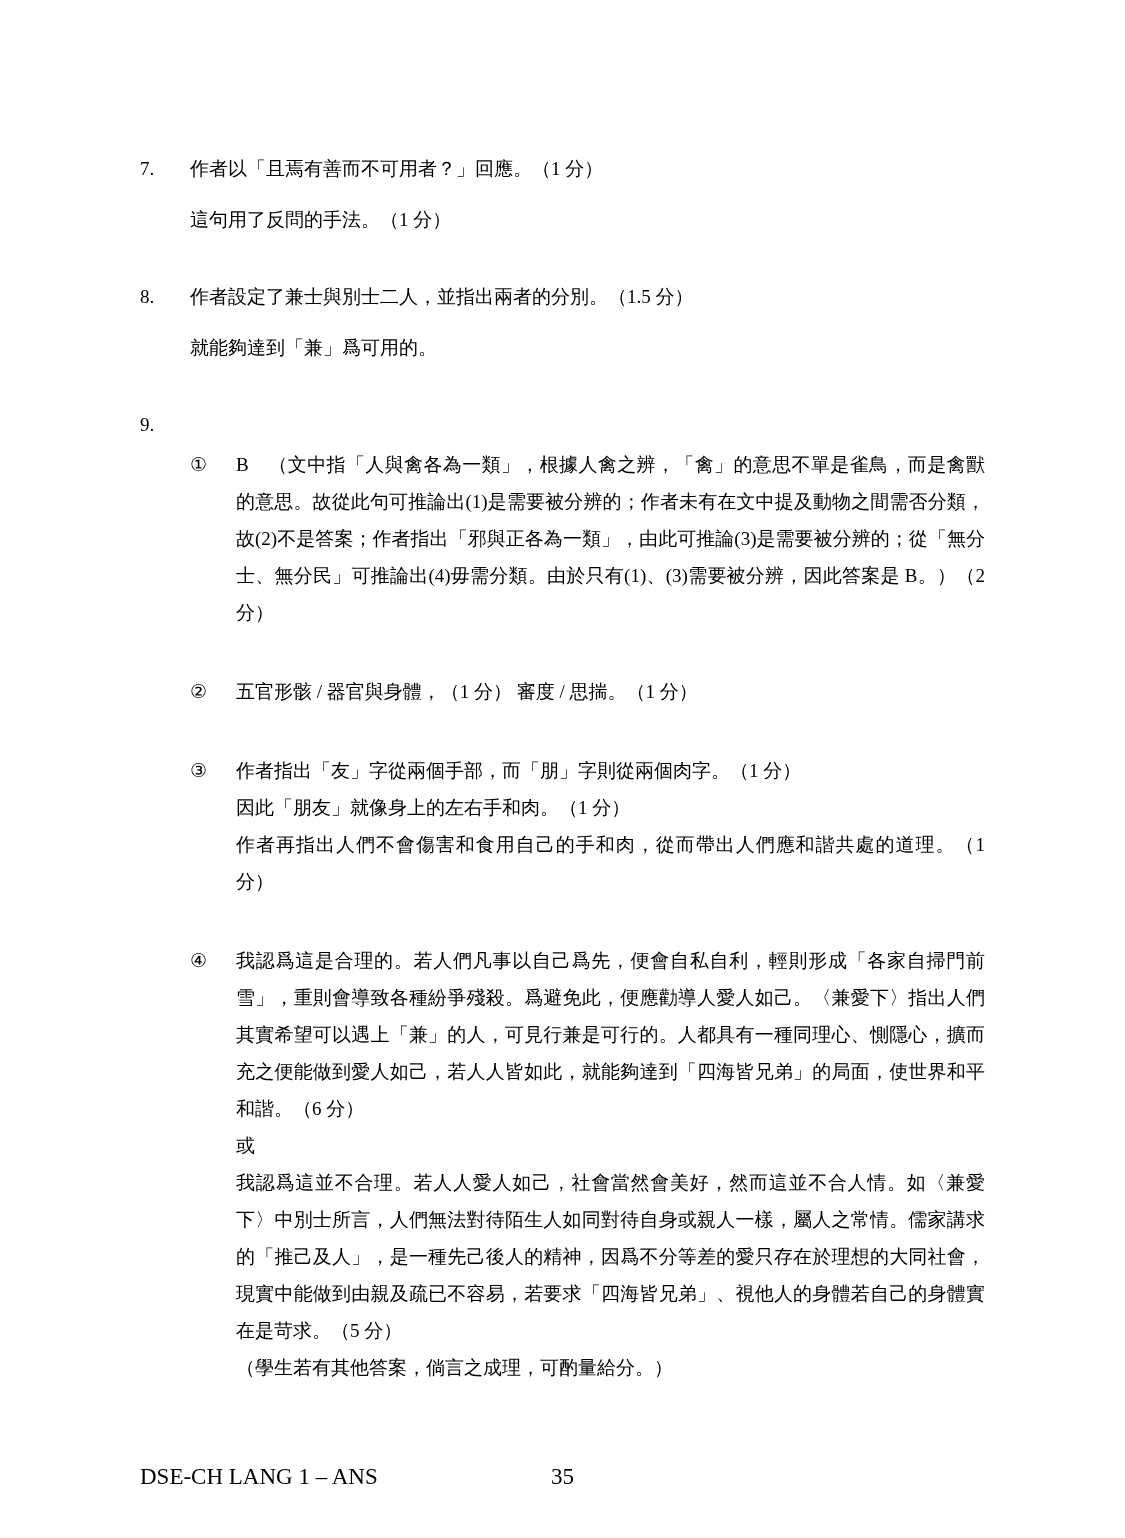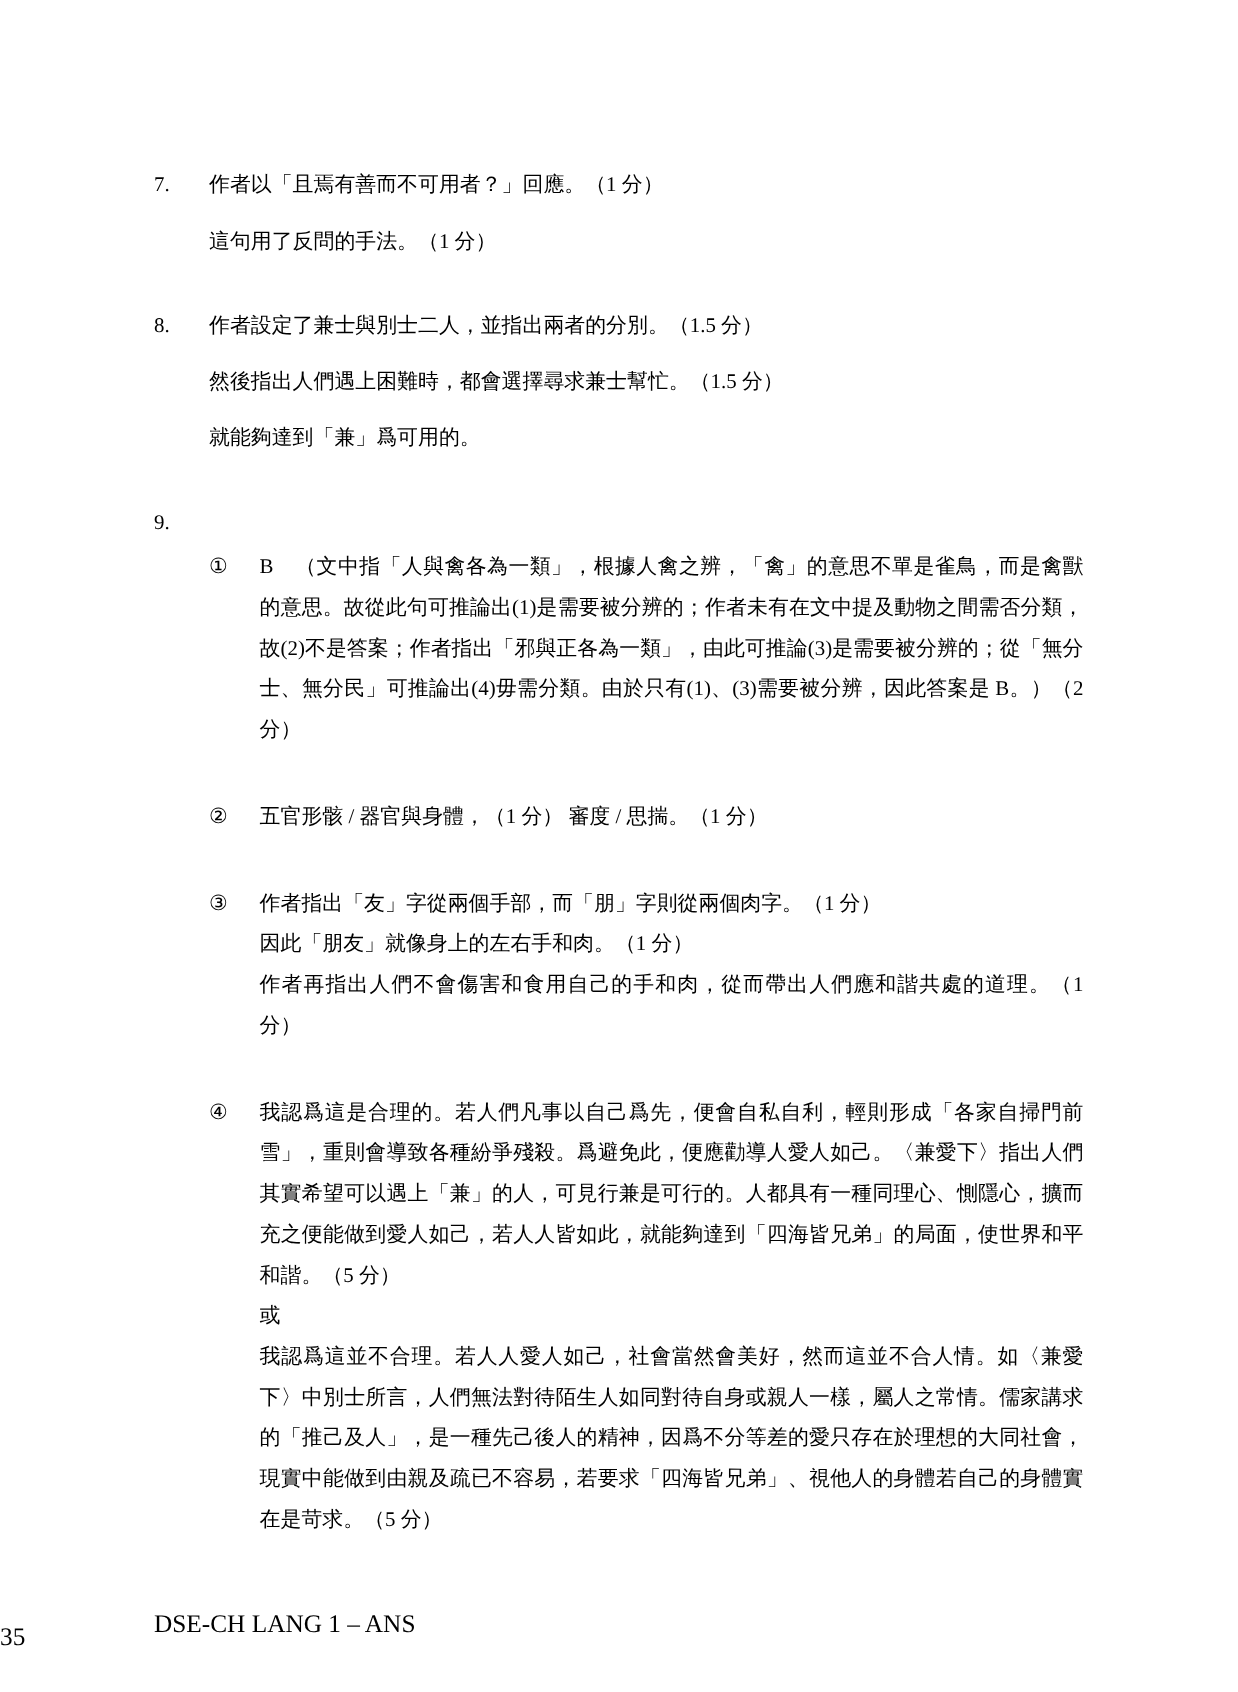--- a/index.html
+++ b/index.html
@@ -35,42 +35,41 @@
 
   footer {
     position: absolute;
     top: 1458px;
     left: 0;
     width: 100%;
     height: 40px;
     font-size: 23px;
   }
   .footer-left { position: absolute; left: 140px; top: 0; }
-  .footer-page { position: absolute; left: 0; right: 0; top: 11px; text-align: left; }
+  .footer-page { position: absolute; left: 0; right: 0; top: 0; text-align: center; }
 </style>
 </head>
 <body>
 
 <div class="page">
 
   <main>
 
     <section class="item">
       <div class="num">7.</div>
       <div class="body">
         <p>作者以「且焉有善而不可用者？」回應。（1 分）</p>
         <p>這句用了反問的手法。（1 分）</p>
       </div>
     </section>
 
     <section class="item">
       <div class="num">8.</div>
       <div class="body">
         <p>作者設定了兼士與別士二人，並指出兩者的分別。（1.5 分）</p>
-        <p>然後指出人們遇上困難時，都會選擇尋求兼士幫忙。（1.5 分）</p>
         <p>就能夠達到「兼」爲可用的。</p>
       </div>
     </section>
 
     <section class="item item9">
       <div class="num">9.</div>
 
       <div class="subitems">
 
         <div class="subitem">
@@ -92,23 +91,24 @@
           <div class="text">
             <p>作者指出「友」字從兩個手部，而「朋」字則從兩個肉字。（1 分）</p>
             <p>因此「朋友」就像身上的左右手和肉。（1 分）</p>
             <p class="just">作者再指出人們不會傷害和食用自己的手和肉，從而帶出人們應和諧共處的道理。（1 分）</p>
           </div>
         </div>
 
         <div class="subitem">
           <div class="marker">④</div>
           <div class="text">
-            <p class="just">我認爲這是合理的。若人們凡事以自己爲先，便會自私自利，輕則形成「各家自掃門前雪」，重則會導致各種紛爭殘殺。爲避免此，便應勸導人愛人如己。〈兼愛下〉指出人們其實希望可以遇上「兼」的人，可見行兼是可行的。人都具有一種同理心、惻隱心，擴而充之便能做到愛人如己，若人人皆如此，就能夠達到「四海皆兄弟」的局面，使世界和平和諧。（5 分）</p>
+            <p class="just">我認爲這是合理的。若人們凡事以自己爲先，便會自私自利，輕則形成「各家自掃門前雪」，重則會導致各種紛爭殘殺。爲避免此，便應勸導人愛人如己。〈兼愛下〉指出人們其實希望可以遇上「兼」的人，可見行兼是可行的。人都具有一種同理心、惻隱心，擴而充之便能做到愛人如己，若人人皆如此，就能夠達到「四海皆兄弟」的局面，使世界和平和諧。（6 分）</p>
             <p>或</p>
             <p class="just">我認爲這並不合理。若人人愛人如己，社會當然會美好，然而這並不合人情。如〈兼愛下〉中別士所言，人們無法對待陌生人如同對待自身或親人一樣，屬人之常情。儒家講求的「推己及人」，是一種先己後人的精神，因爲不分等差的愛只存在於理想的大同社會，現實中能做到由親及疏已不容易，若要求「四海皆兄弟」、視他人的身體若自己的身體實在是苛求。（5 分）</p>
+            <p>（學生若有其他答案，倘言之成理，可酌量給分。）</p>
           </div>
         </div>
 
       </div>
     </section>
 
   </main>
 
   <footer>
     <span class="footer-left">DSE-CH LANG 1 – ANS</span>

